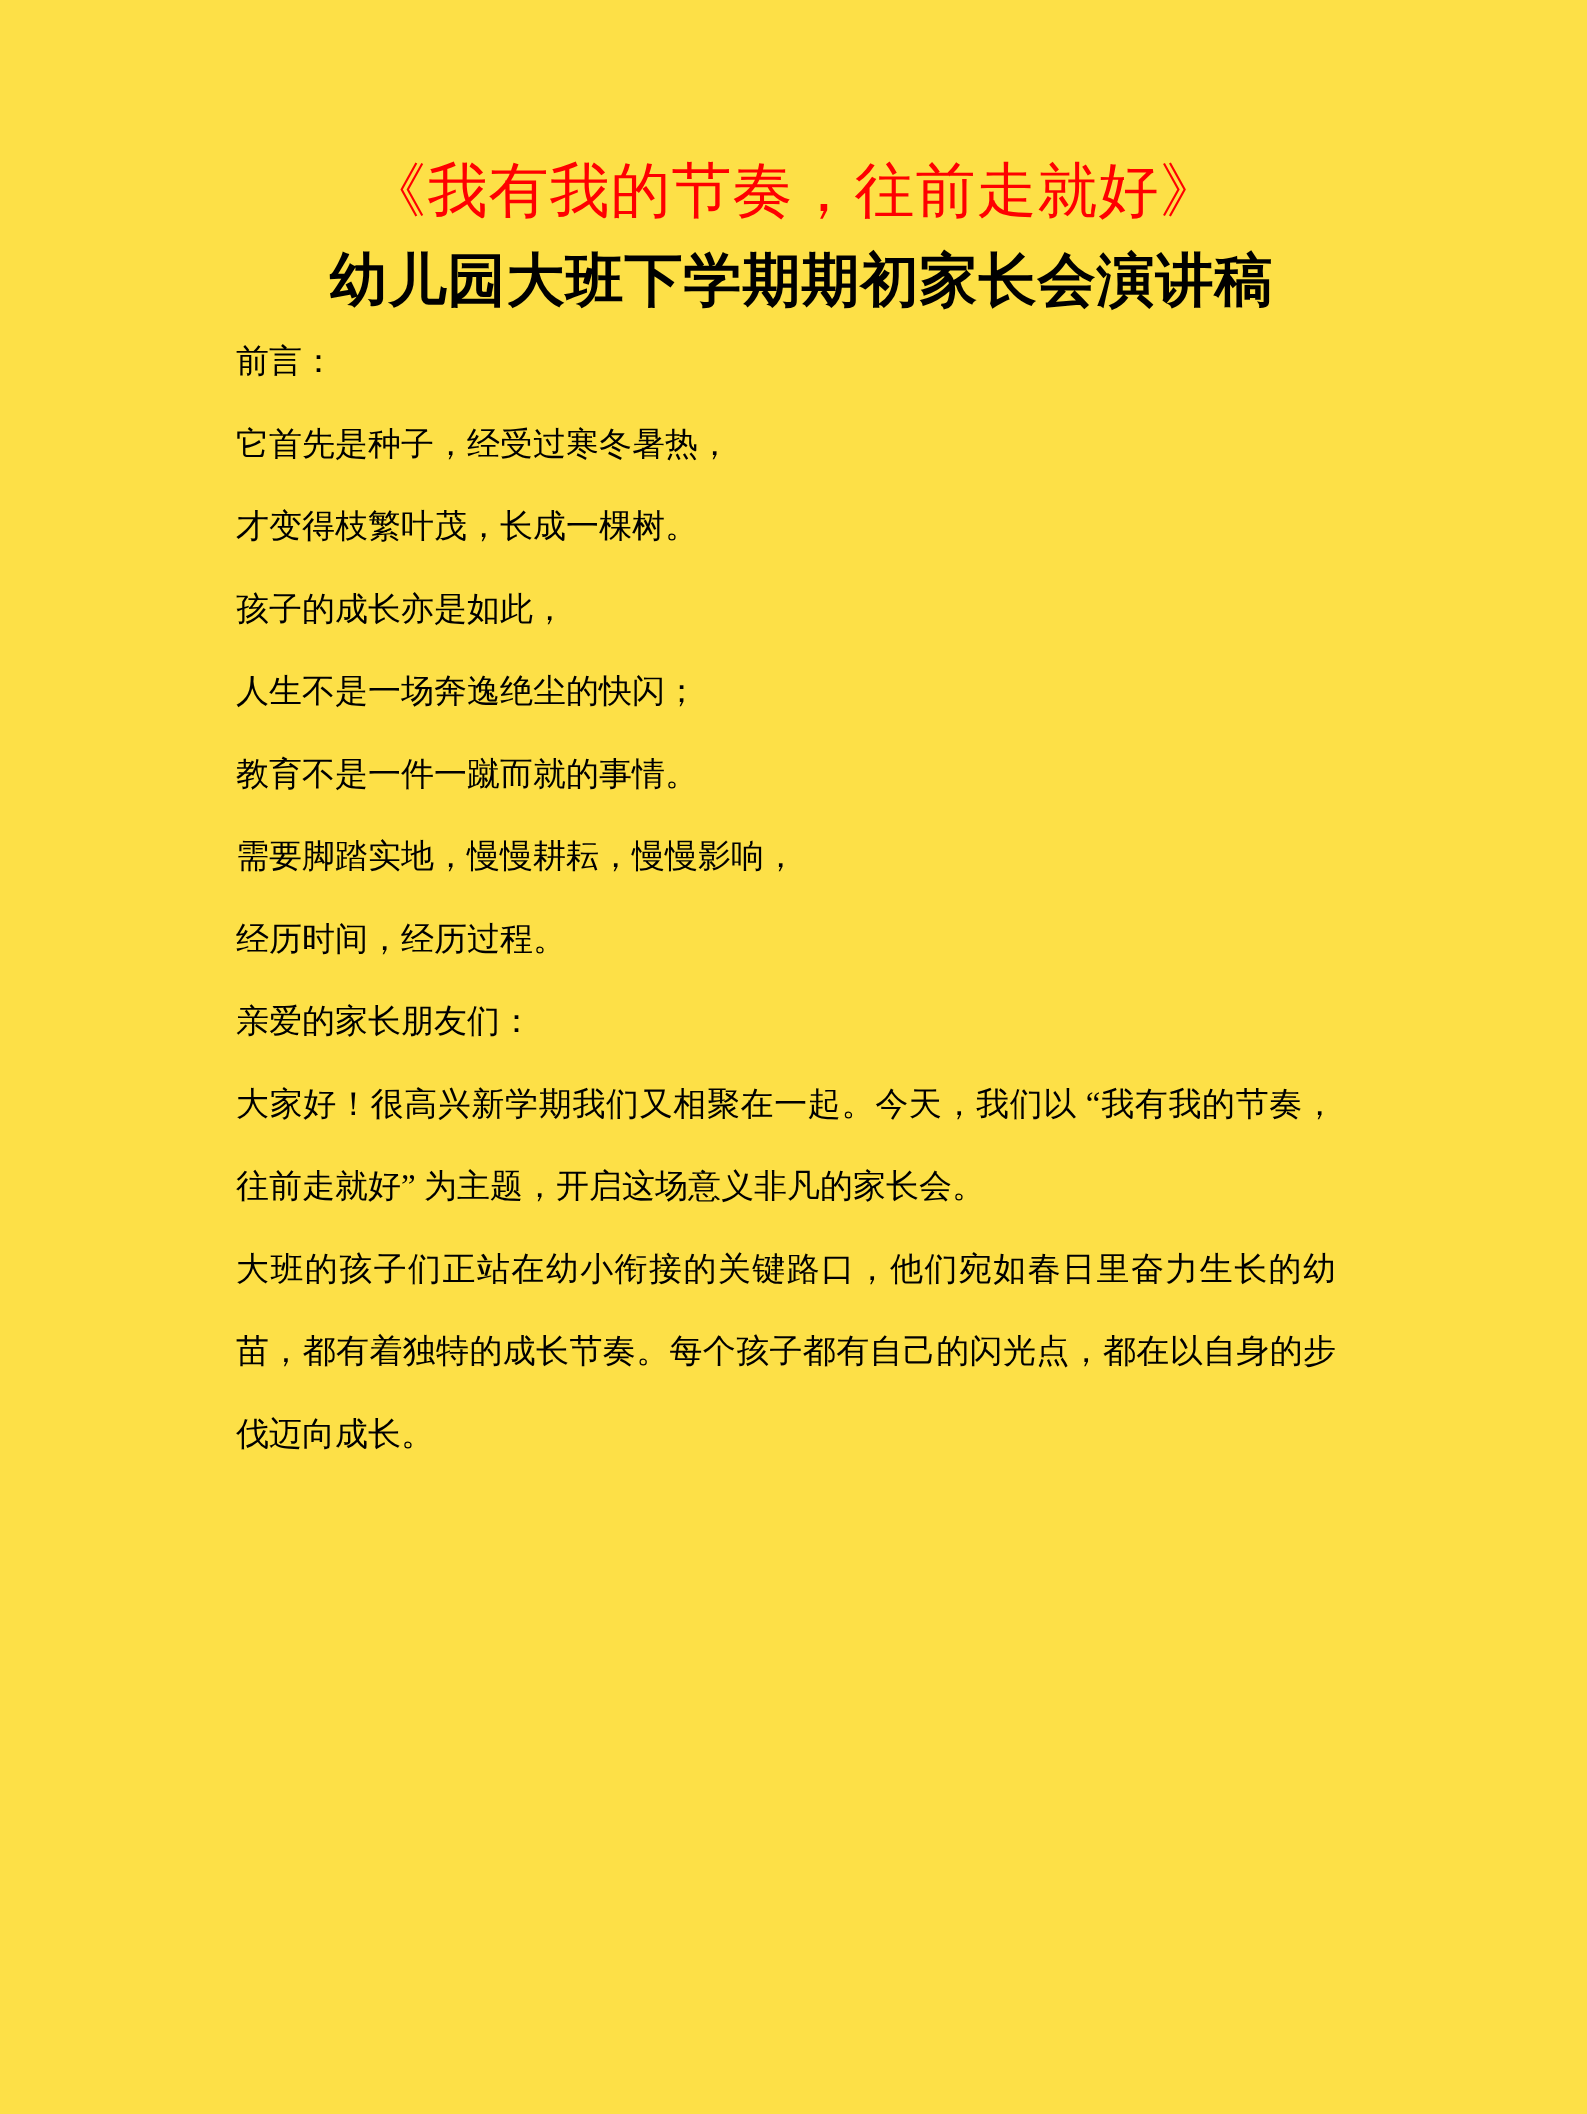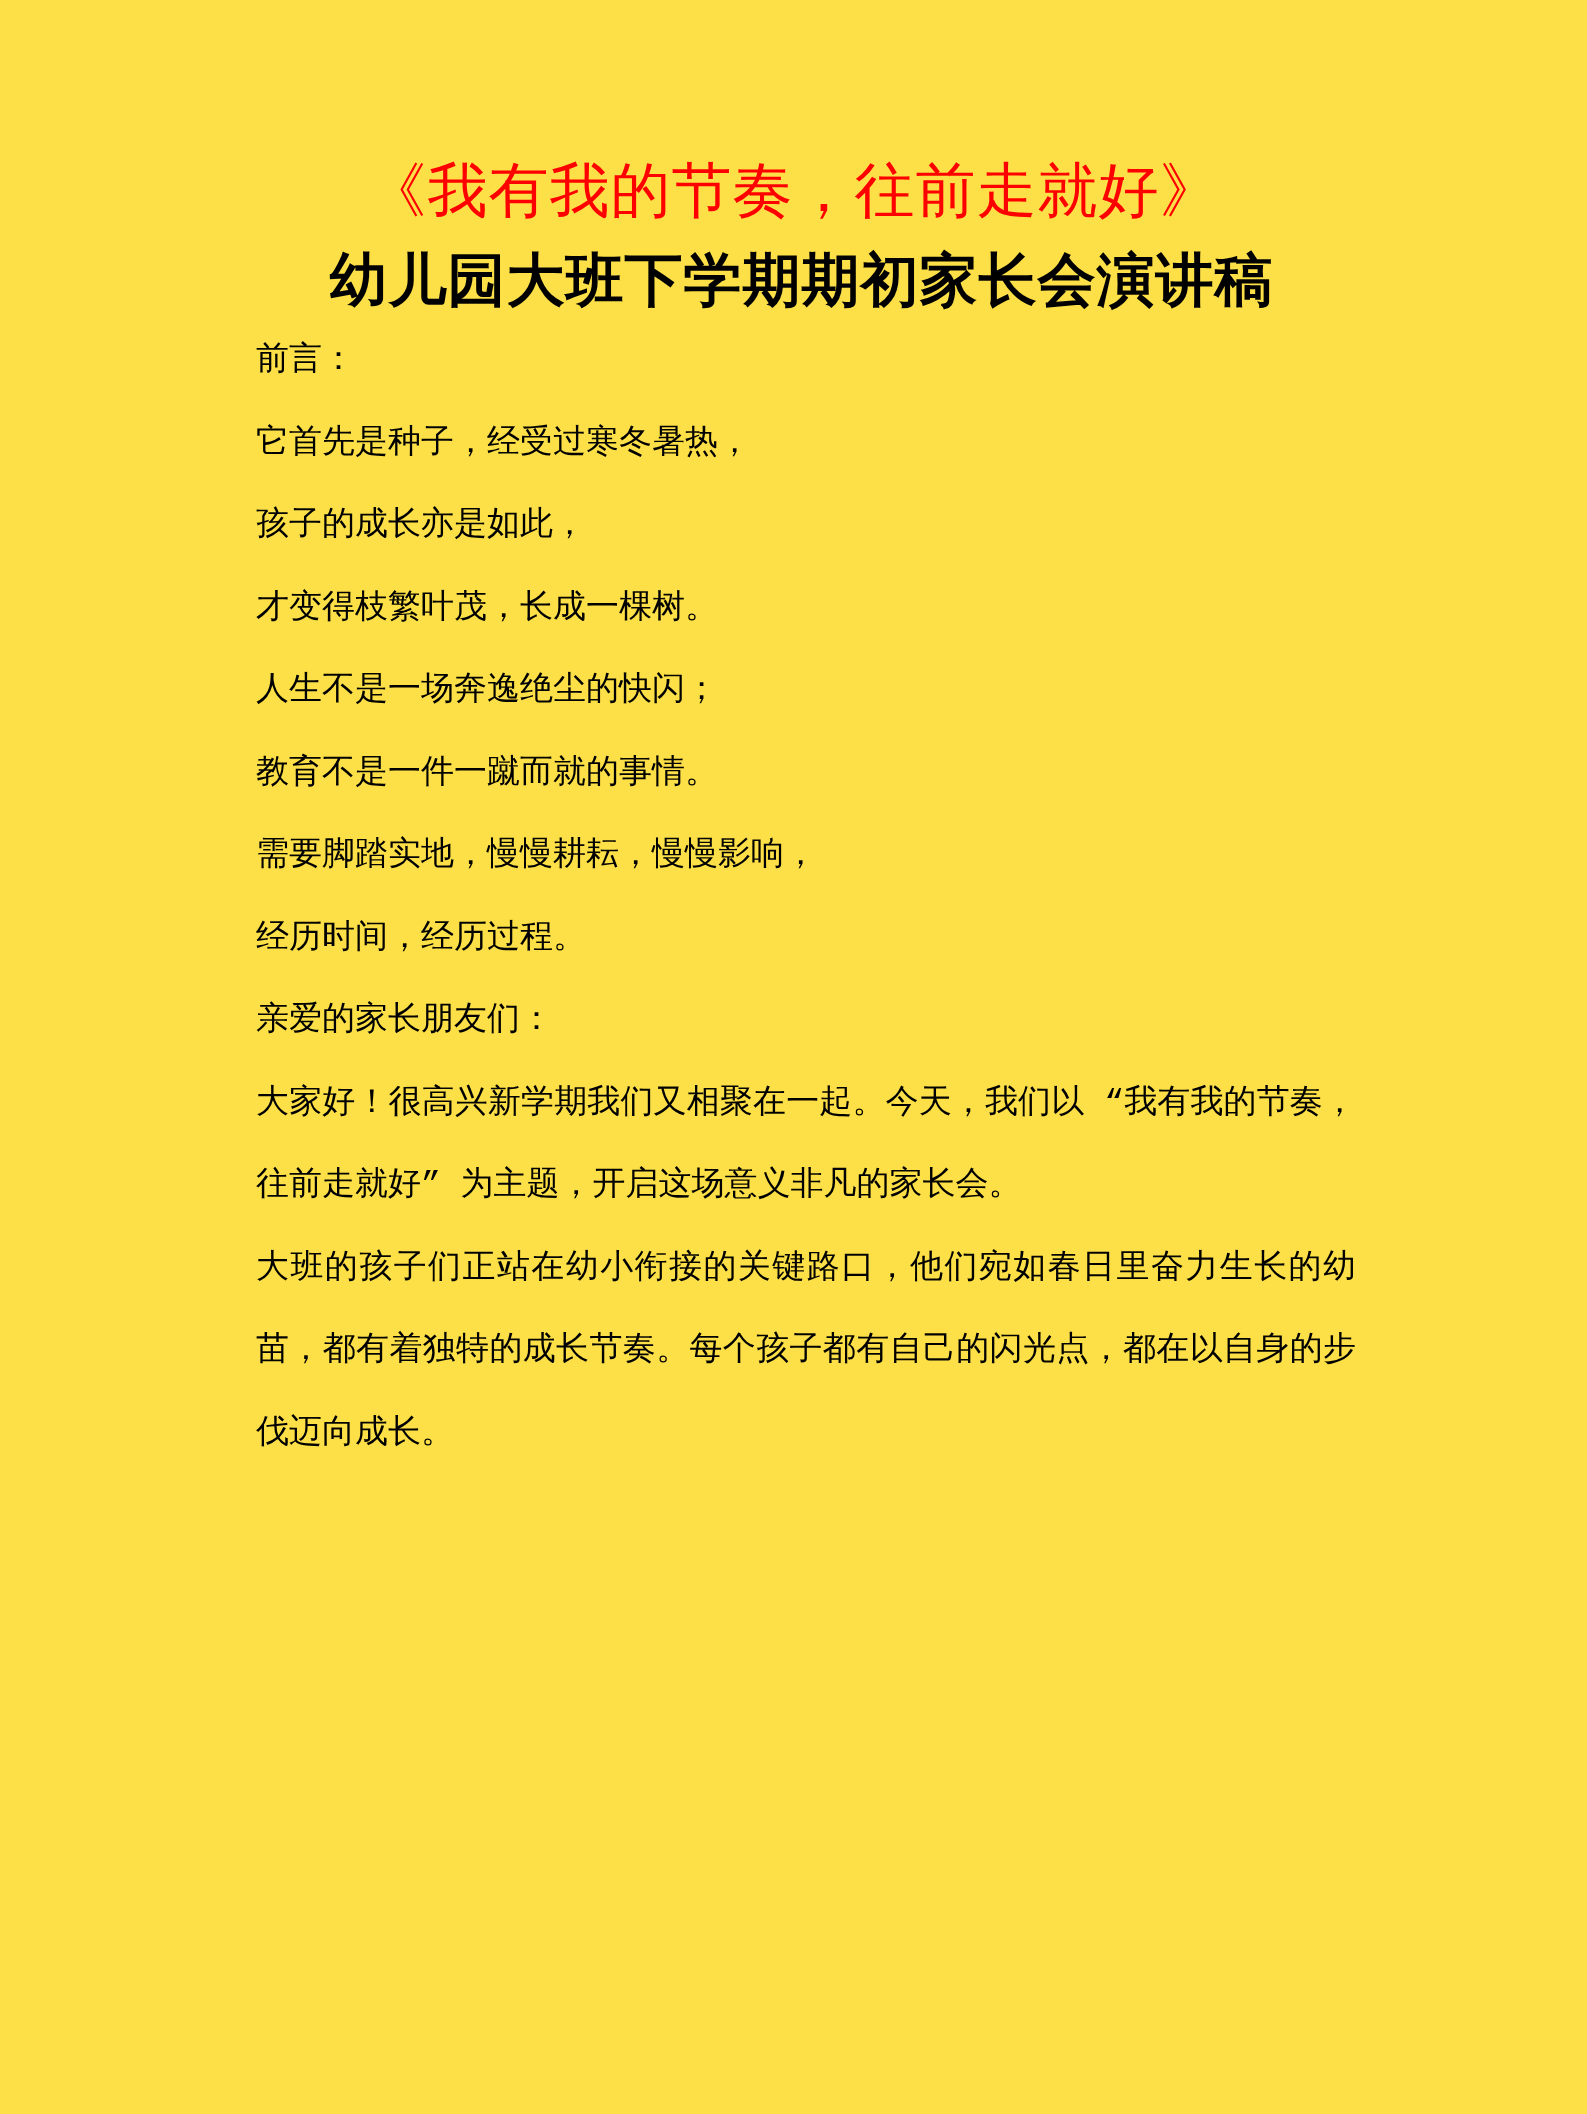--- a/index.html
+++ b/index.html
@@ -11,38 +11,38 @@
       font-family: "DejaVu Serif", "Liberation Serif", serif;
       font-size: 60px; line-height: 80px; letter-spacing: 1px; margin: 0; font-weight: normal;
     }
     .subtitle {
       position: absolute; left: 0; width: 1587px; top: 232px;
       text-align: center; color: #000000;
       font-family: "DejaVu Serif", "Liberation Serif", serif;
       font-size: 58px; line-height: 80px; font-weight: bold; margin: 8px; letter-spacing: 1px;
     }
     .body {
-      position: absolute; left: 256px; width: 1100px; top: 320px;
-      font-family: Liberation Mono, monospace;
+      position: absolute; left: 236px; width: 1100px; top: 320px;
+      font-family: Liberation Serif, serif;
       font-size: 33px; line-height: 82.5px; color: #000000;
       text-align: justify;
     }
     .body p { margin: 0; }
   </style>
 </head>
 <body>
 
 <div class="page">
   <h1 class="title">《我有我的节奏，往前走就好》</h1>
   <h2 class="subtitle">幼儿园大班下学期期初家长会演讲稿</h2>
   <div class="body">
     <p>前言：</p>
     <p>它首先是种子，经受过寒冬暑热，</p>
+    <p>才变得枝繁叶茂，长成一棵树。</p>
     <p>孩子的成长亦是如此，</p>
-    <p>才变得枝繁叶茂，长成一棵树。</p>
     <p>人生不是一场奔逸绝尘的快闪；</p>
     <p>教育不是一件一蹴而就的事情。</p>
     <p>需要脚踏实地，慢慢耕耘，慢慢影响，</p>
     <p>经历时间，经历过程。</p>
     <p>亲爱的家长朋友们：</p>
     <p>大家好！很高兴新学期我们又相聚在一起。今天，我们以 “我有我的节奏，往前走就好” 为主题，开启这场意义非凡的家长会。</p>
     <p>大班的孩子们正站在幼小衔接的关键路口，他们宛如春日里奋力生长的幼苗，都有着独特的成长节奏。每个孩子都有自己的闪光点，都在以自身的步伐迈向成长。</p>
   </div>
 </div>
 

